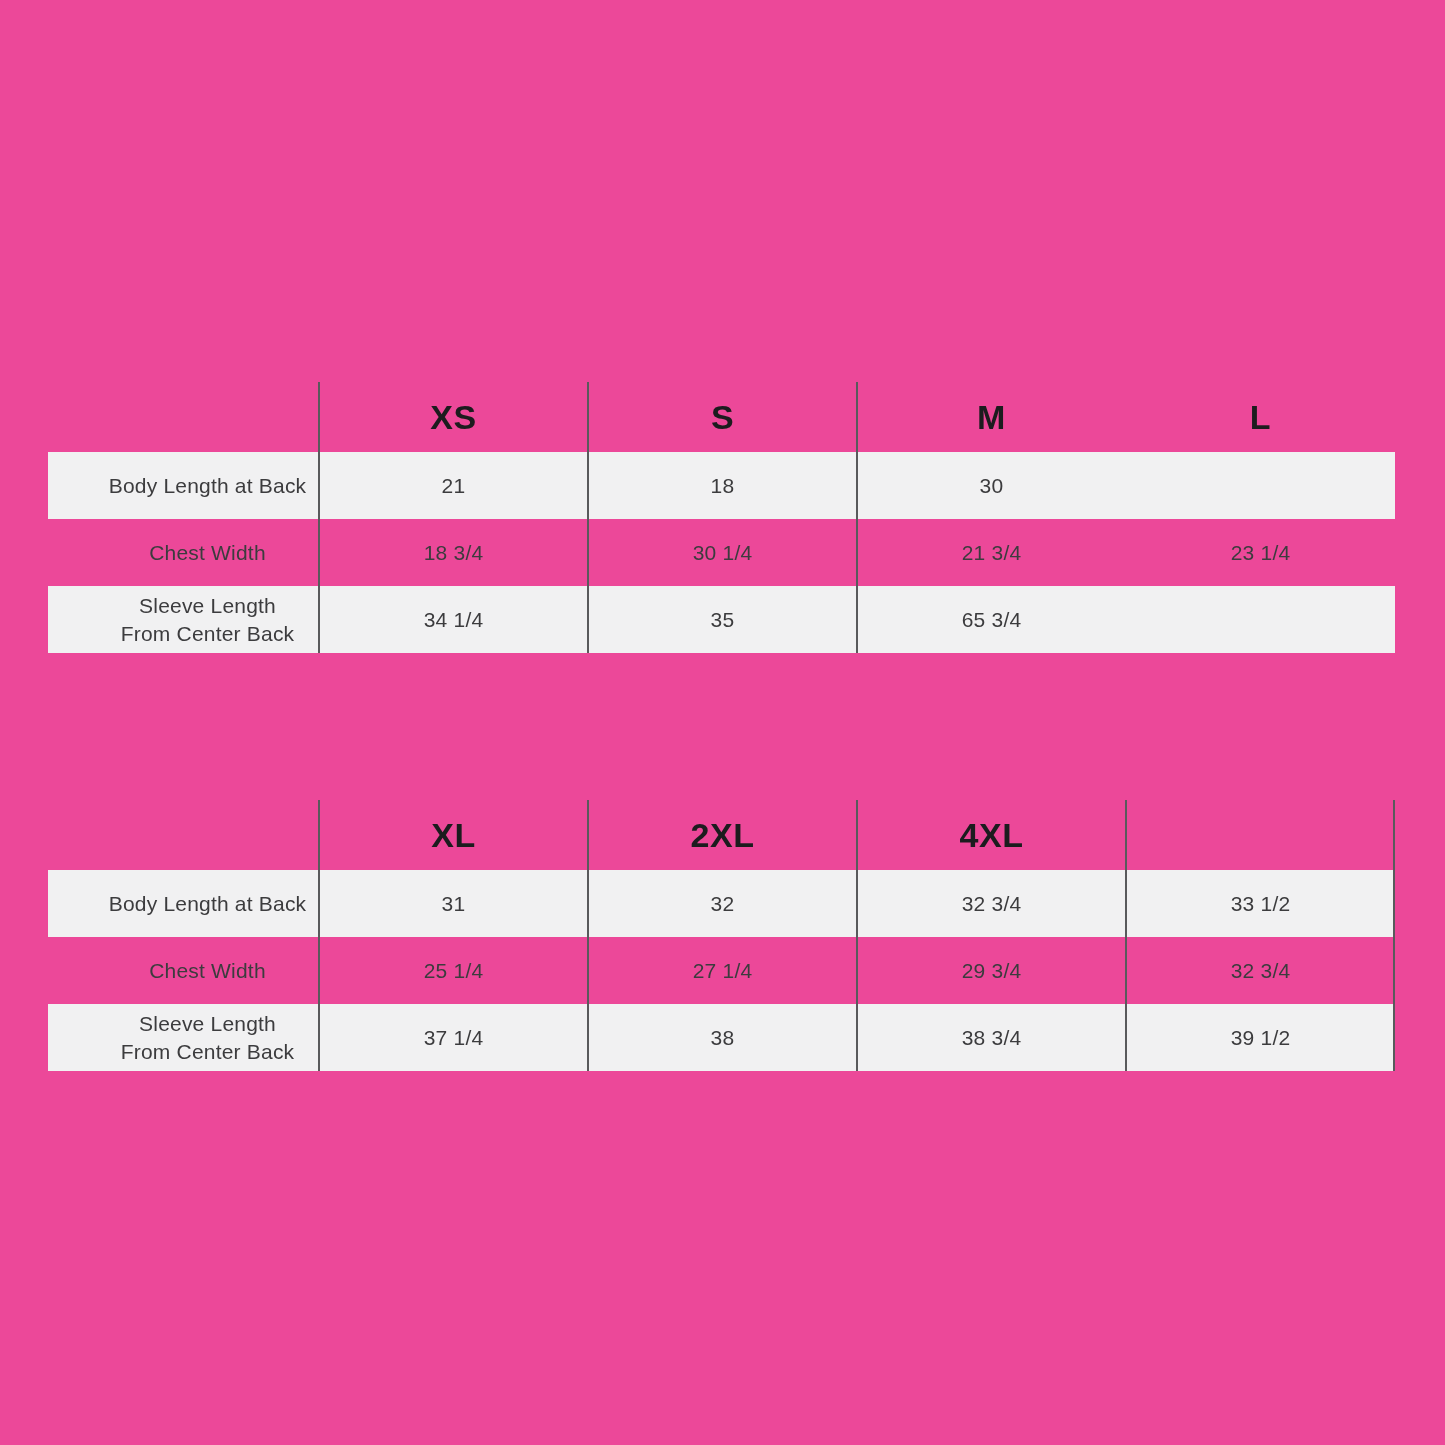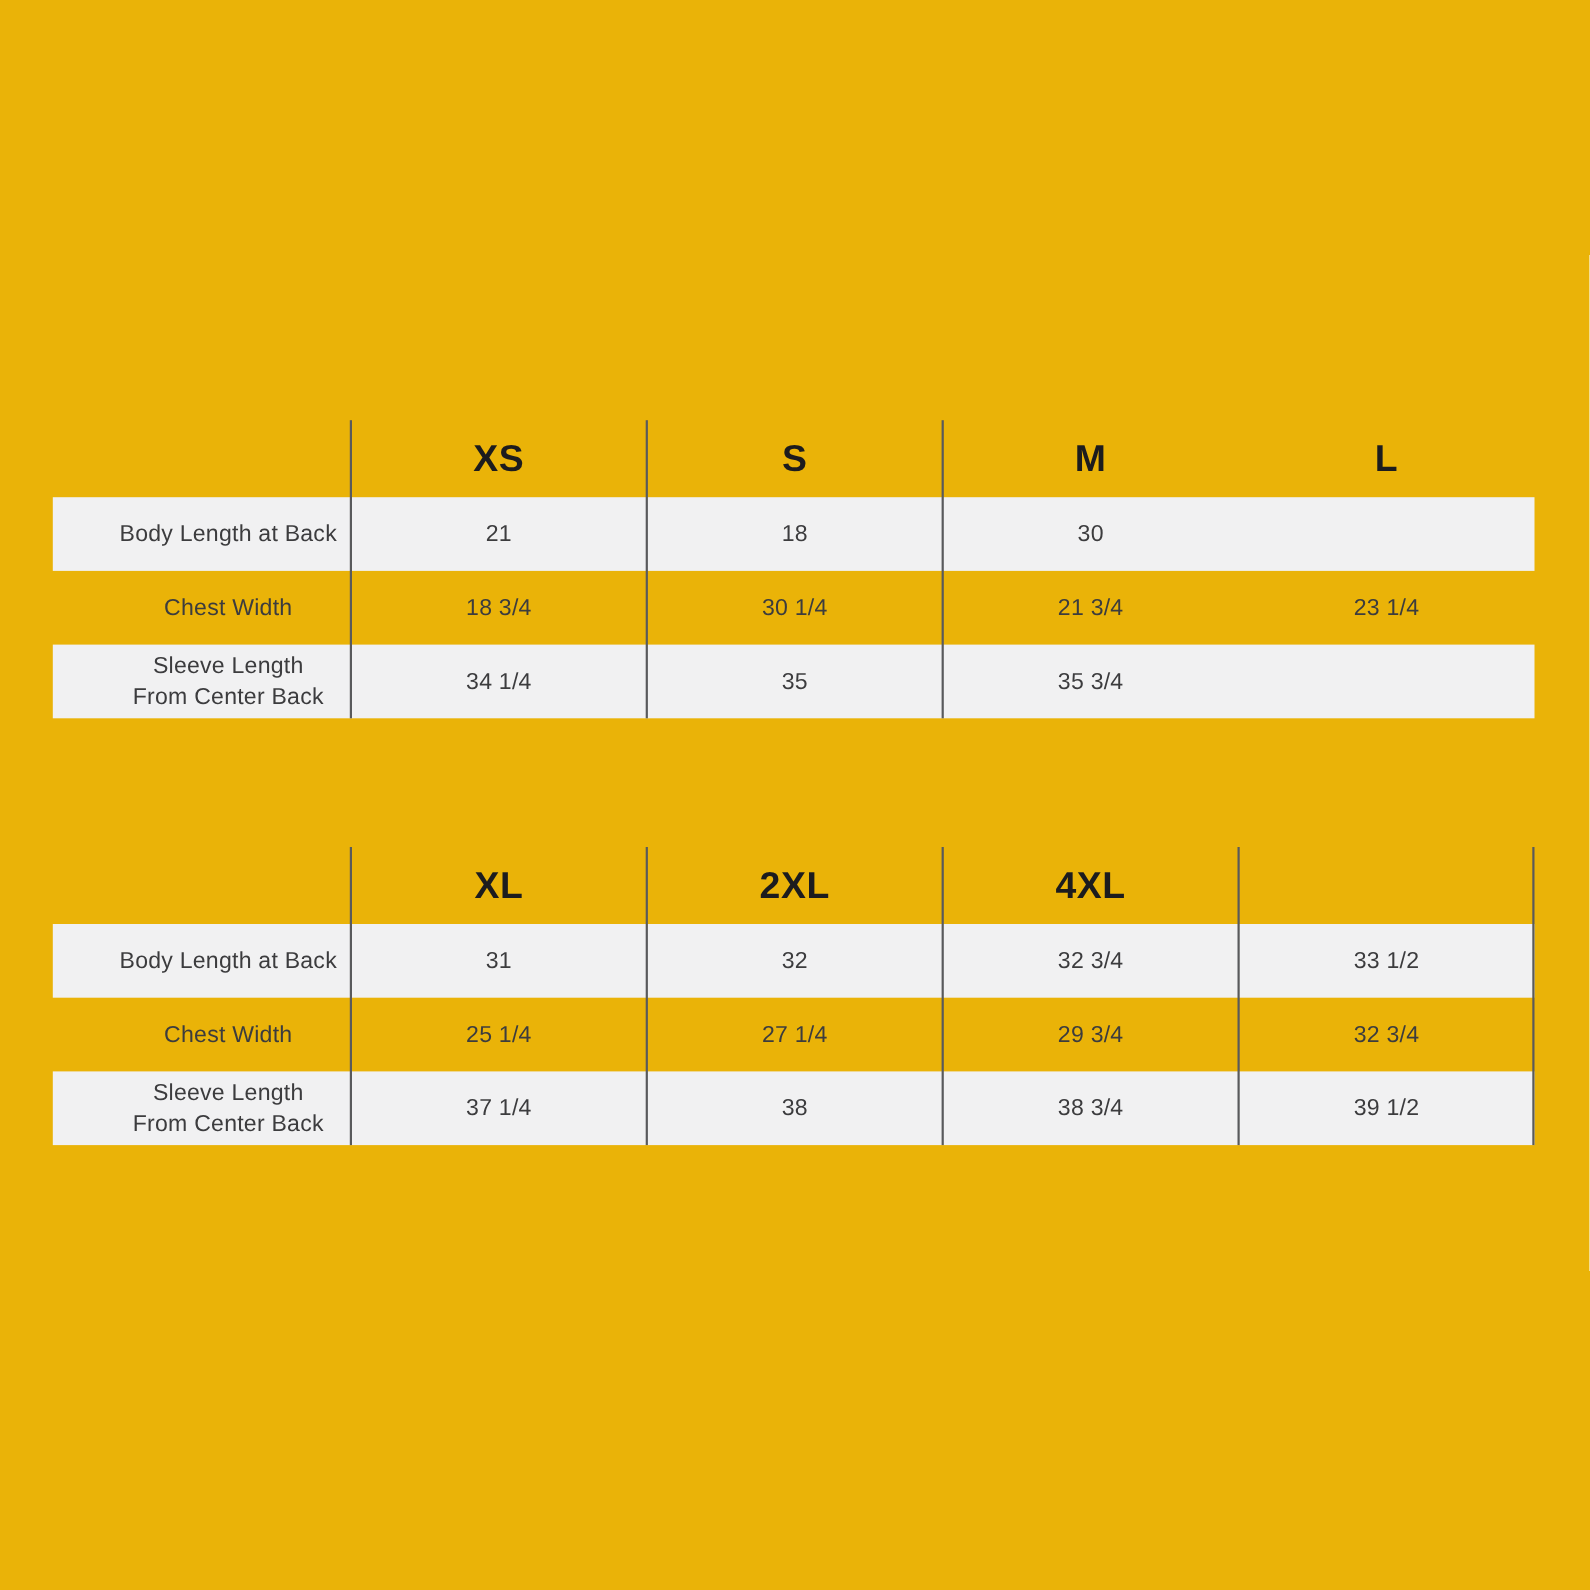--- a/index.html
+++ b/index.html
@@ -4,31 +4,31 @@
 <style>
   * { margin: 0; padding: 0; box-sizing: border-box; }
   html, body {
     width: 1445px; height: 1445px;
     background: #ffffff;
     font-family: "Liberation Sans", "DejaVu Sans", sans-serif;
   }
   .canvas {
     position: relative;
     width: 1445px; height: 1445px;
-    background: #eab308;
+    background: #ec4899;
     overflow: hidden;
   }
   .size-table {
     position: absolute;
     left: 48px;
     width: 1347px;
     height: 271px;
   }
   .size-table.top { top: 382px; }
-  .size-table.bottom { top: 770px; }
+  .size-table.bottom { top: 800px; }
 
   .trow {
     display: grid;
     grid-template-columns: 271px 269px 269px 269px 269px;
     width: 1347px;
   }
   .trow.header { height: 70px; }
   .trow.data { height: 67px; }
   .trow.stripe { background: #f1f1f2; }
 
@@ -100,21 +100,21 @@
       <div class="cell val">30 1/4</div>
       <div class="cell val">21 3/4</div>
       <div class="cell val">23 1/4</div>
     </div>
 
     <div class="trow data stripe">
       <div class="cell row-label">Sleeve Length
 From Center Back</div>
       <div class="cell val">34 1/4</div>
       <div class="cell val">35</div>
-      <div class="cell val">35 3/4</div>
+      <div class="cell val">65 3/4</div>
     </div>
   </section>
 
   <section class="size-table bottom">
     <div class="vline v1"></div>
     <div class="vline v2"></div>
     <div class="vline v3"></div>
     <div class="vline v4"></div>
     <div class="vline v5"></div>
 

